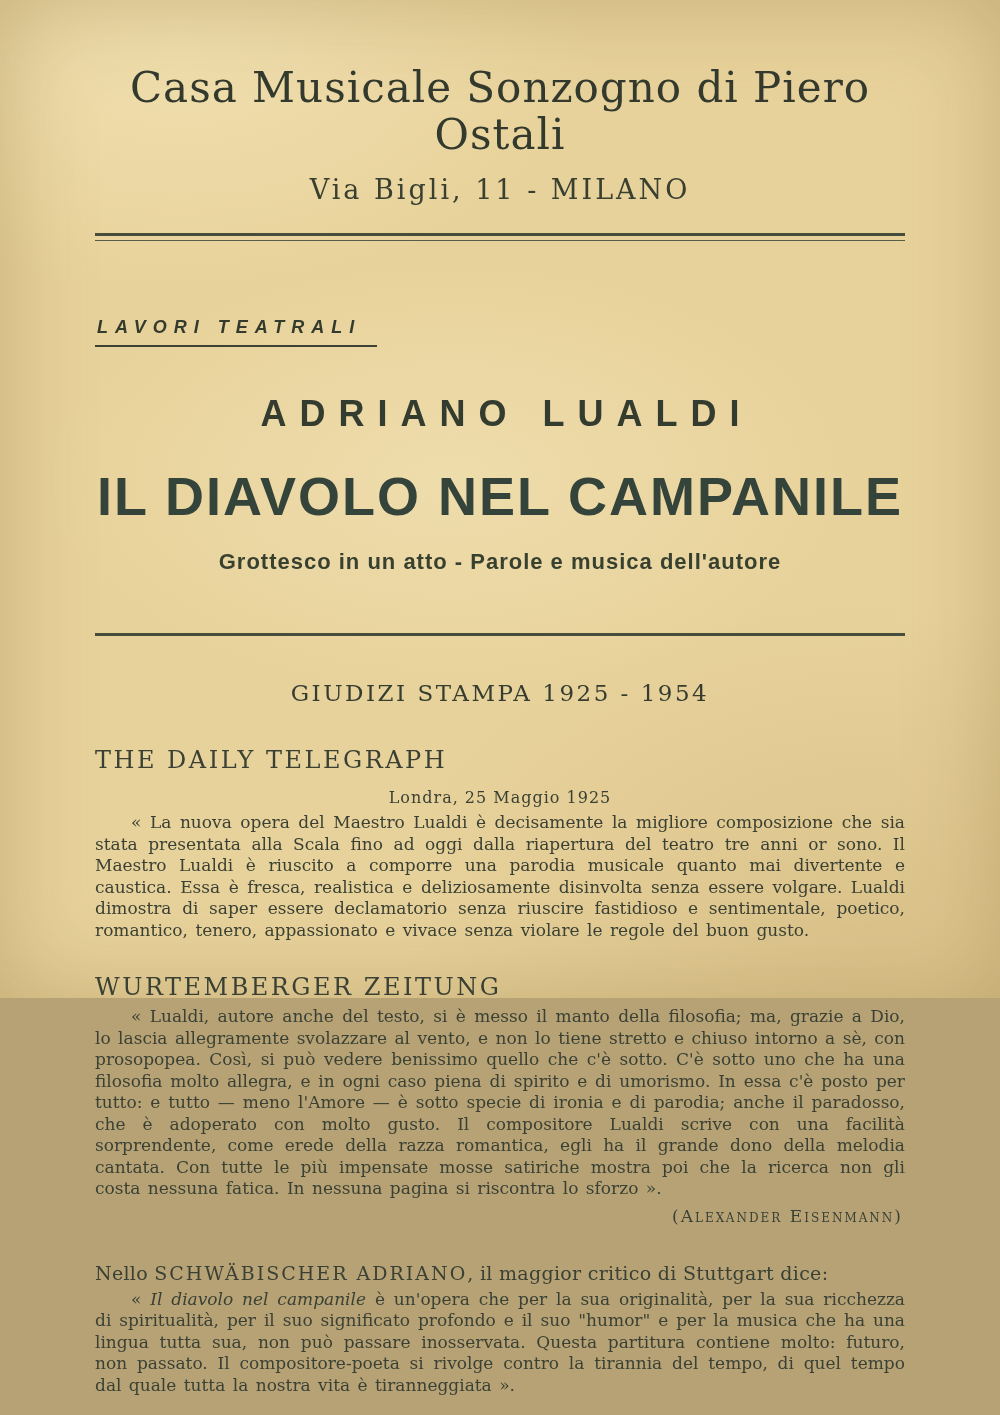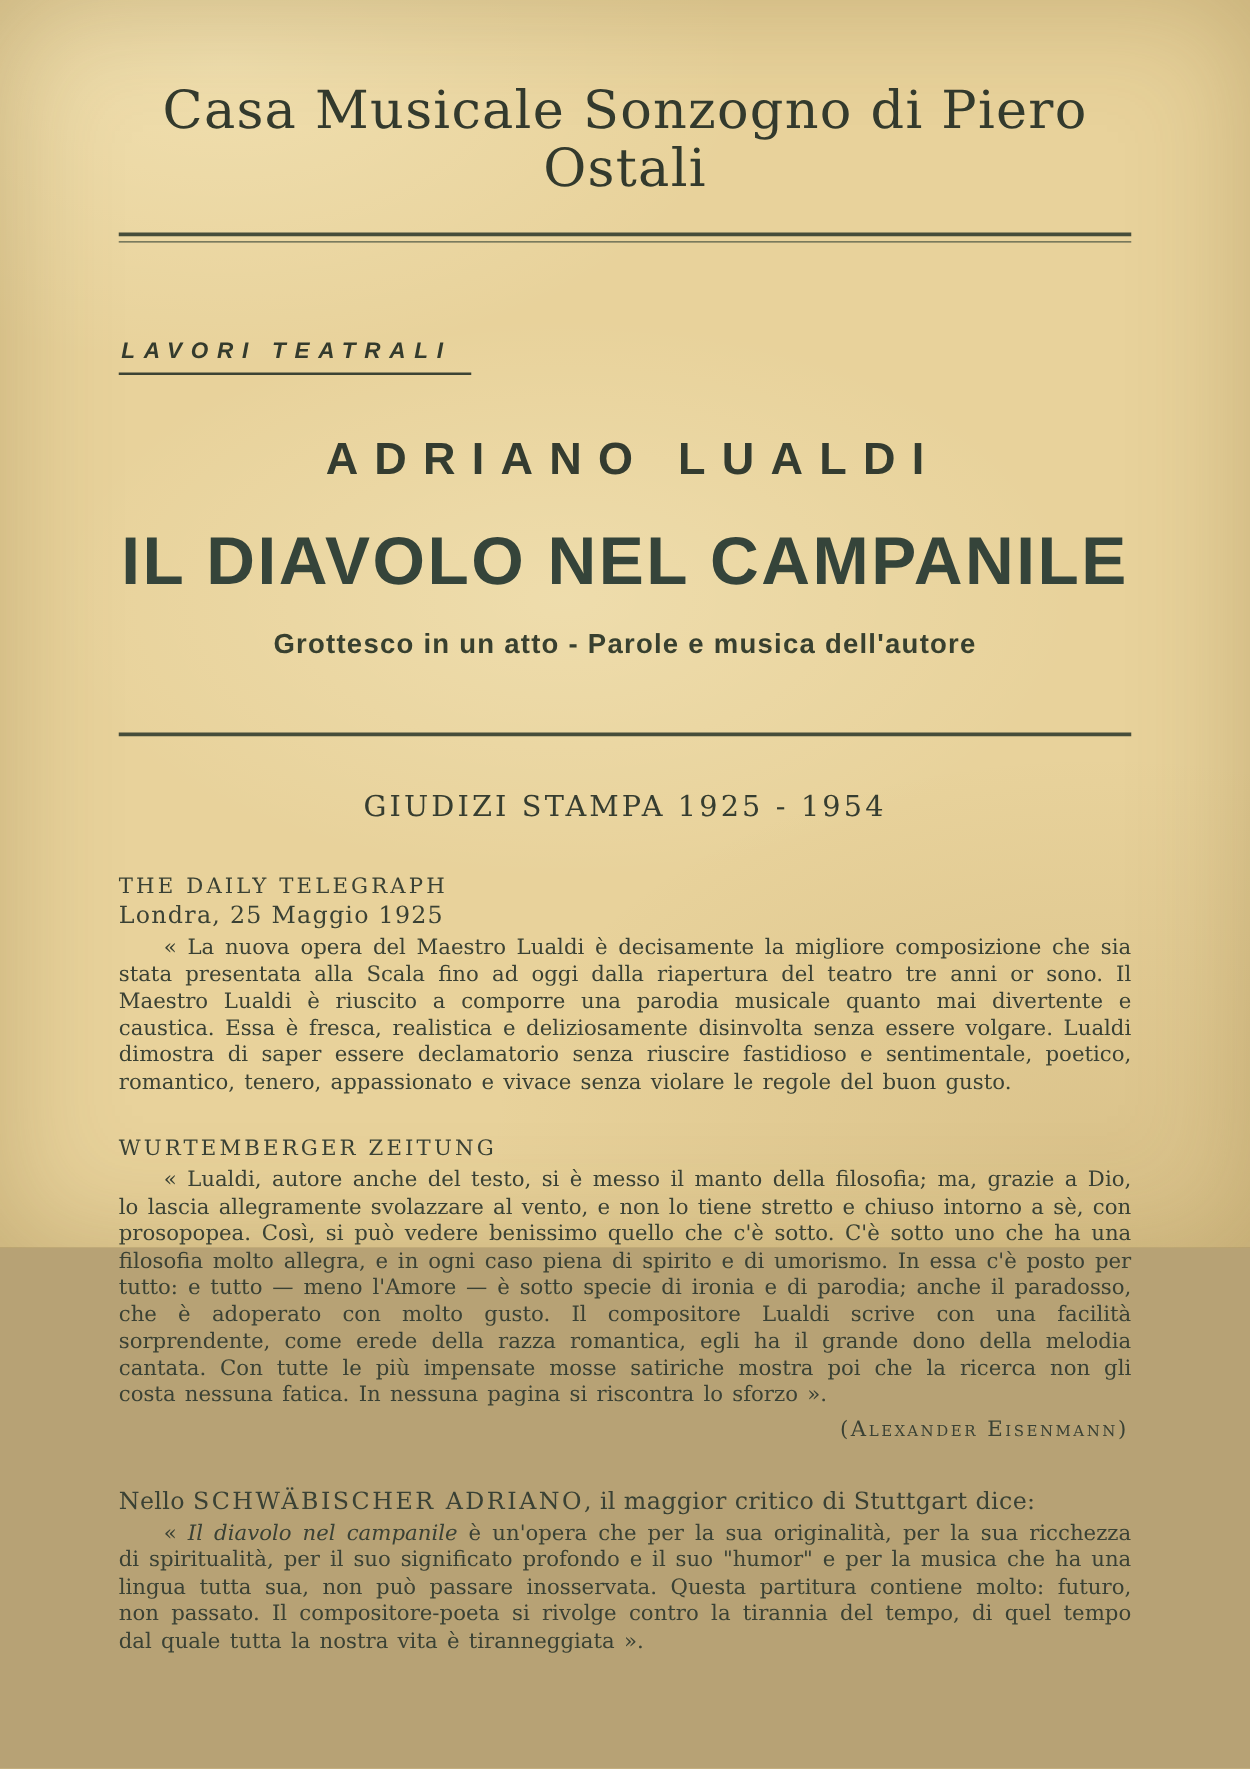--- a/index.html
+++ b/index.html
@@ -74,24 +74,24 @@
   .rule-mid { margin-top: 58px; border-top: 3px solid #464d3a; }
 
   .reviews-heading {
     margin-top: 44px; text-align: center;
     font-size: 23px; letter-spacing: 2.5px;
     color: #363d30;
   }
 
   .review { margin-top: 40px; }
   .review + .review { margin-top: 32px; }
-  .review-source { font-size: 17px; letter-spacing: 2.5px; }
+  .review-source { font-size: 24px; letter-spacing: 2.5px; }
   .dateline {
-    margin-top: 2px; text-align: left;
-    font-size: 19px; letter-spacing: 1px;
+    margin-top: 14px; text-align: center;
+    font-size: 16px; letter-spacing: 1px;
   }
   p.body {
     margin: 5px 0 0 0;
     font-size: 17px; line-height: 21.5px;
     text-align: justify; text-indent: 36px;
     word-spacing: 2px;
   }
   .credit {
     margin-top: 6px; text-align: right;
     font-size: 17px; letter-spacing: 2px;
@@ -102,20 +102,21 @@
   .final-intro { margin-top: 36px; font-size: 19px; letter-spacing: 0.3px; }
   .final-intro .src { letter-spacing: 2px; }
   .lead-italic { font-style: italic; }
 </style>
 </head>
 <body>
 
 <div class="page">
 
   <h1 class="publisher">Casa Musicale Sonzogno di Piero Ostali</h1>
+  <div class="address">Via Bigli, 11 - MILANO</div>
 
   <div class="rule-top"></div>
 
   <div class="section-label-row">
     <span class="section-label">LAVORI TEATRALI</span>
   </div>
 
   <div class="author">ADRIANO LUALDI</div>
   <div class="work-title">IL DIAVOLO NEL CAMPANILE</div>
   <div class="work-subtitle">Grottesco in un atto - Parole e musica dell'autore</div>

